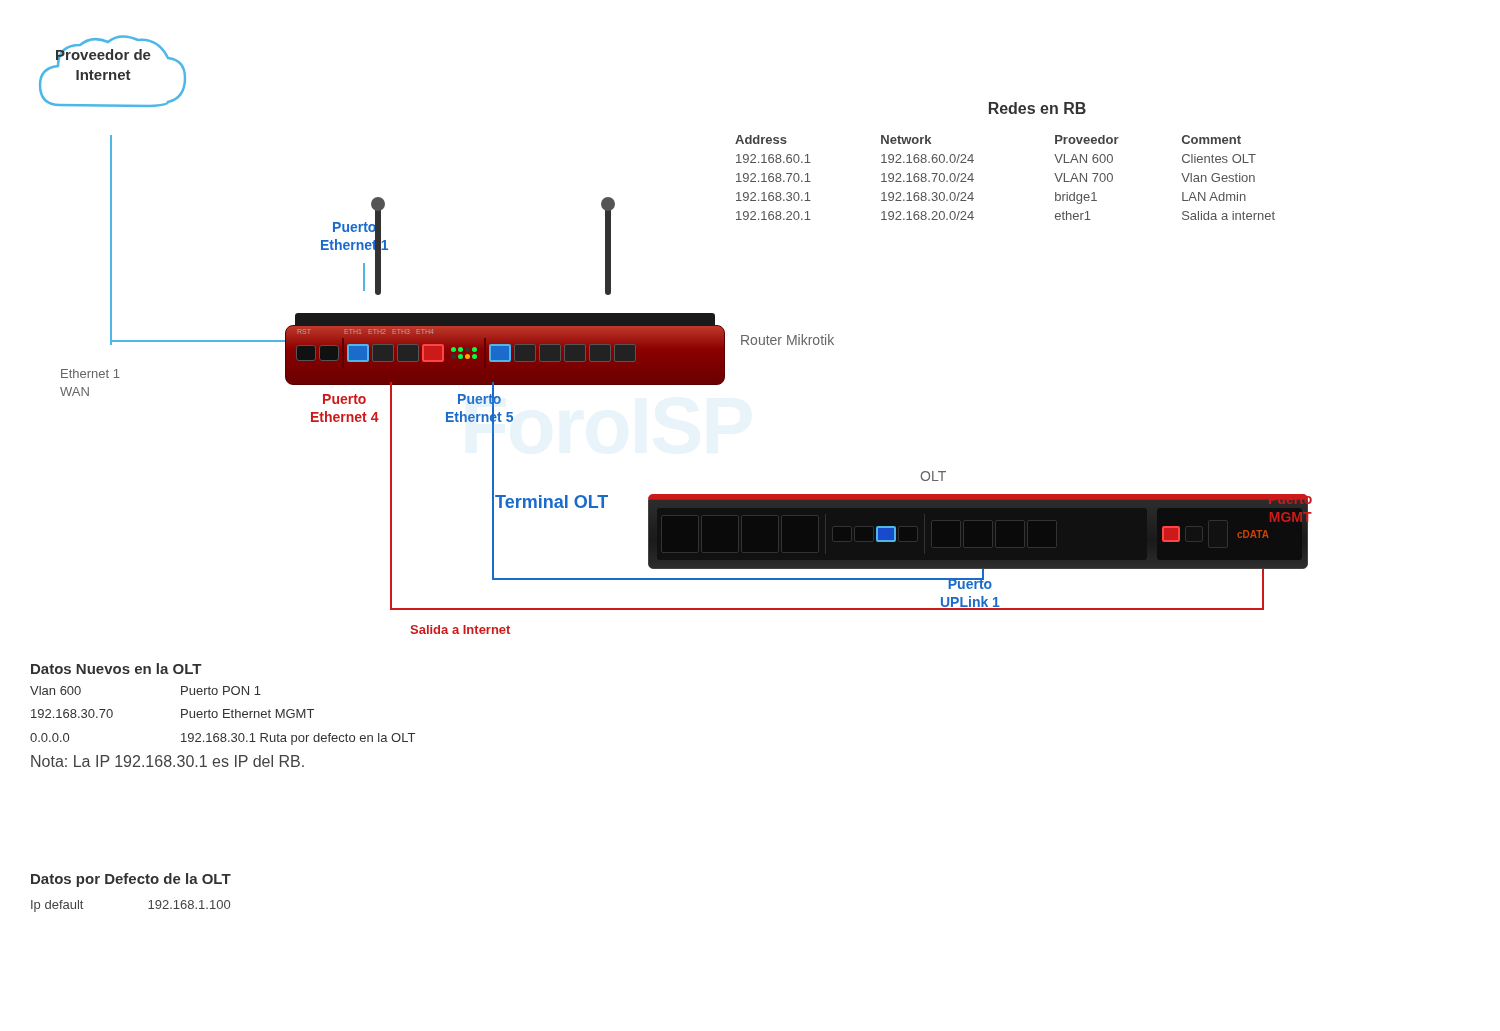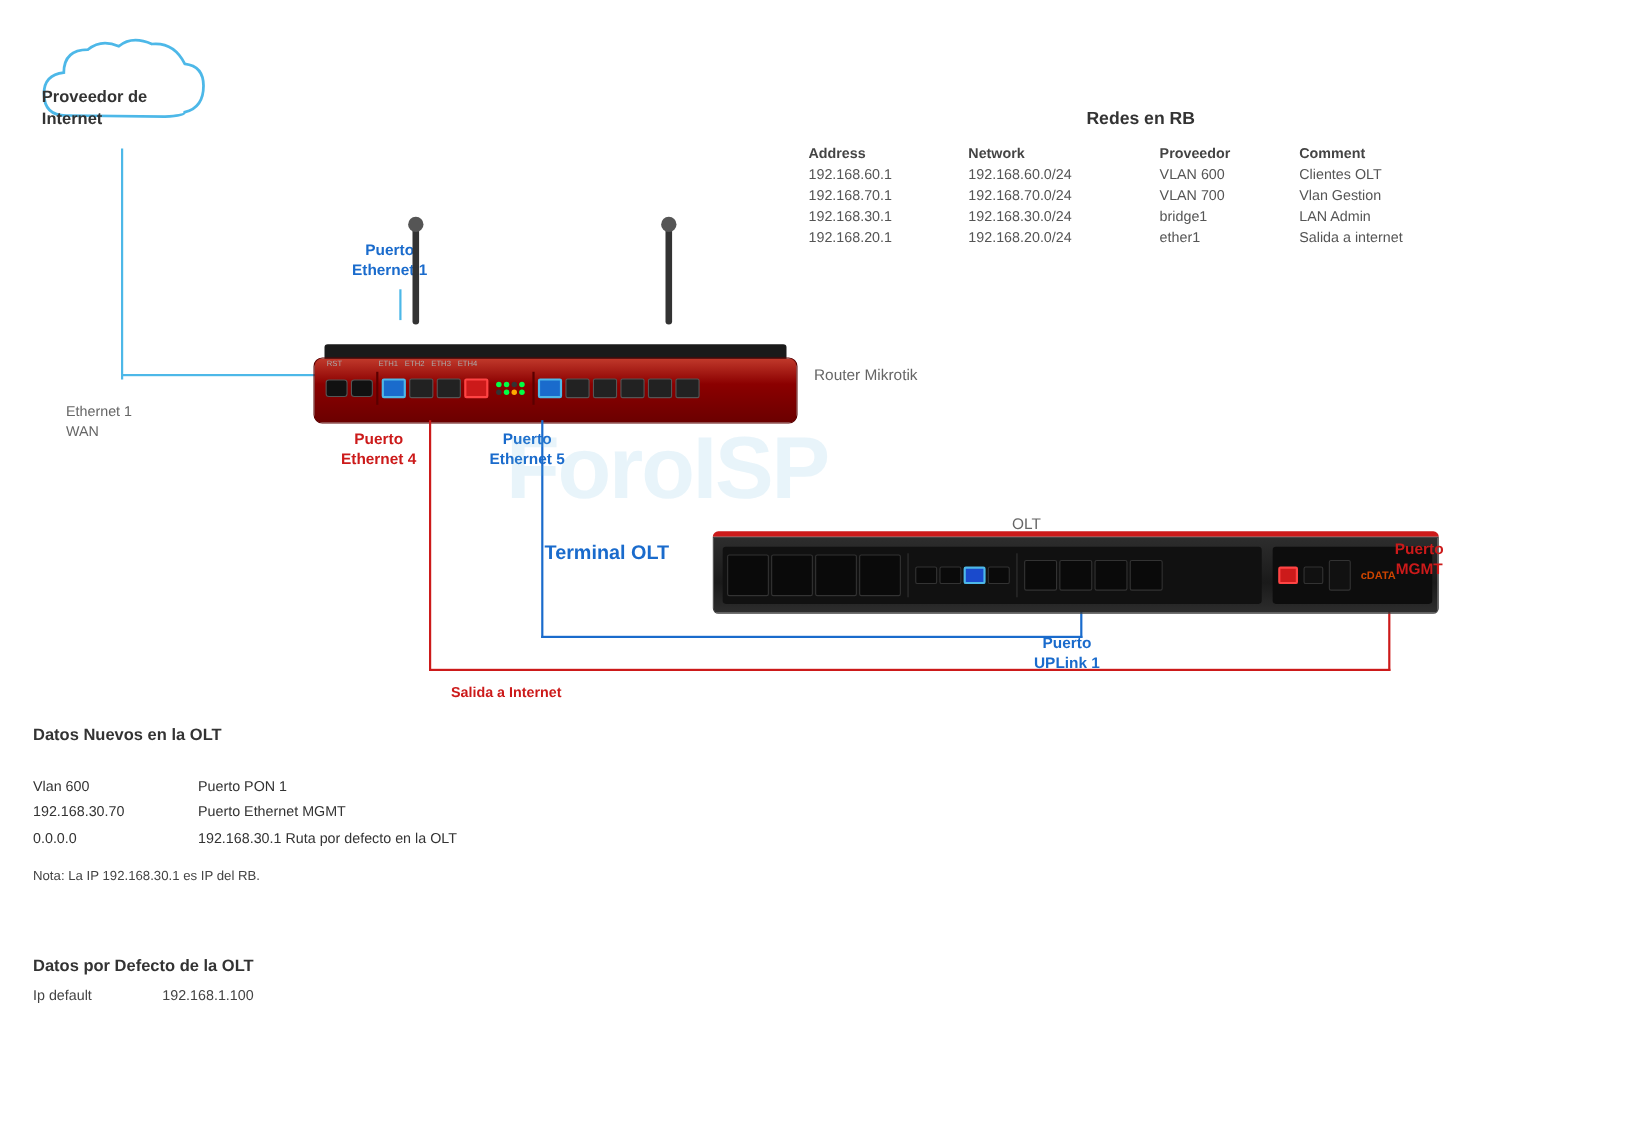--- a/index.html
+++ b/index.html
@@ -19,26 +19,26 @@
       left: 30px;
       width: 160px;
       height: 110px;
     }
     .cloud-svg { width: 100%; height: 100%; }
 
     .cloud-label {
       position: absolute;
       top: 45px;
       left: 38px;
+      text-align: center;
       font-size: 15px;
       font-weight: bold;
       color: #333;
       line-height: 1.3;
       width: 130px;
-      margin-top: 34px;
     }
 
     
     .line-cloud-to-router {
       position: absolute;
       top: 135px;
       left: 110px;
       width: 2px;
       height: 210px;
       background: #4db8e8;
@@ -213,21 +213,21 @@
       position: absolute;
       top: 660px;
       left: 30px;
       width: 600px;
     }
 
     .datos-nuevos-title {
       font-size: 15px;
       font-weight: bold;
       color: #333;
-      margin-bottom: 26px;
+      margin-bottom: 2px;
     }
 
     .datos-table {
       font-size: 13px;
       color: #444;
       line-height: 1.8;
     }
 
     .datos-table-row {
       display: flex;
@@ -237,23 +237,23 @@
     .datos-col1 {
       min-width: 130px;
       color: #333;
     }
 
     .datos-col2 {
       color: #333;
     }
 
     .nota-text {
-      font-size: 12px;
+      font-size: 16px;
       color: #444;
-      margin-top: 16px;
+      margin-top: 4px;
     }
 
     
     .datos-defecto-section {
       position: absolute;
       top: 870px;
       left: 30px;
       width: 400px;
     }
 
@@ -395,21 +395,21 @@
 <div style="position:absolute;top:540px;left:982px;width:2px;height:40px;background:#1a6bcc;"></div>
 
 <div style="position:absolute;top:492px;left:495px;font-size:18px;font-weight:bold;color:#1a6bcc;">
   <span>Terminal OLT</span>
 </div>
 
 <div style="position:absolute;top:622px;left:410px;font-size:13px;font-weight:bold;color:#cc1a1a;">
   <span>Salida a Internet</span>
 </div>
 
-<div style="position:absolute;top:483px;left:648px;width:660px;height:76px;">
+<div style="position:absolute;top:494px;left:648px;width:660px;height:76px;">
 
   <div style="position:absolute;top:0;left:0;width:660px;height:5px;background:#cc1a1a;border-radius:5px 5px 0 0;"></div>
 
   <div style="position:absolute;top:5px;left:0;width:660px;height:70px;background:linear-gradient(180deg,#2d2d2d 0%,#1a1a1a 60%,#2d2d2d 100%);border-radius:0 0 5px 5px;border:1px solid #444;">
 
     <div style="position:absolute;top:8px;left:8px;width:490px;height:52px;background:#111;border-radius:3px;display:flex;align-items:center;padding:4px;gap:2px;">
 
       <div style="width:38px;height:38px;background:#0a0a0a;border:1px solid #333;border-radius:2px;"></div>
       <div style="width:38px;height:38px;background:#0a0a0a;border:1px solid #333;border-radius:2px;"></div>
       <div style="width:38px;height:38px;background:#0a0a0a;border:1px solid #333;border-radius:2px;"></div>

